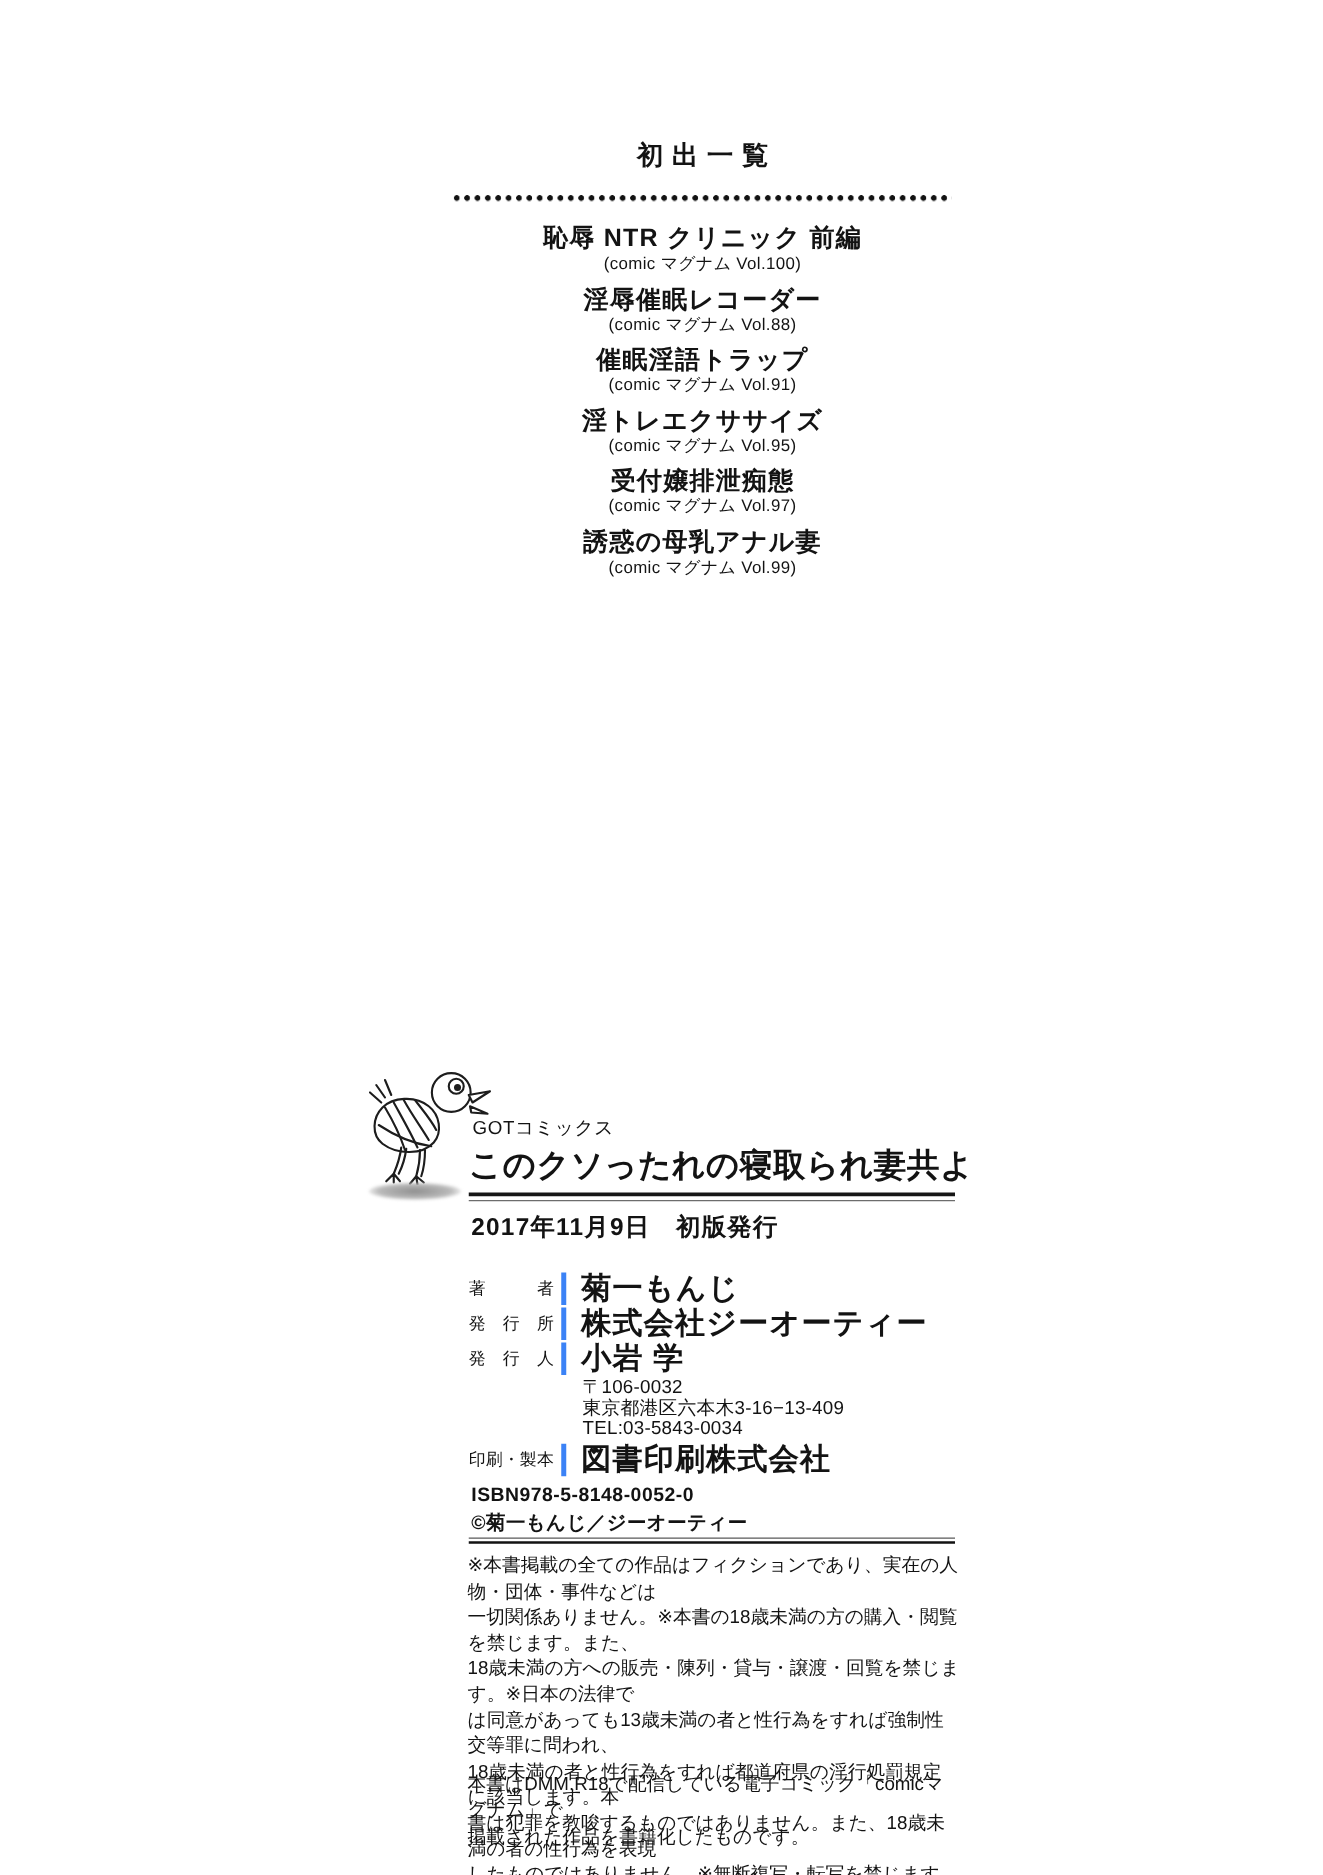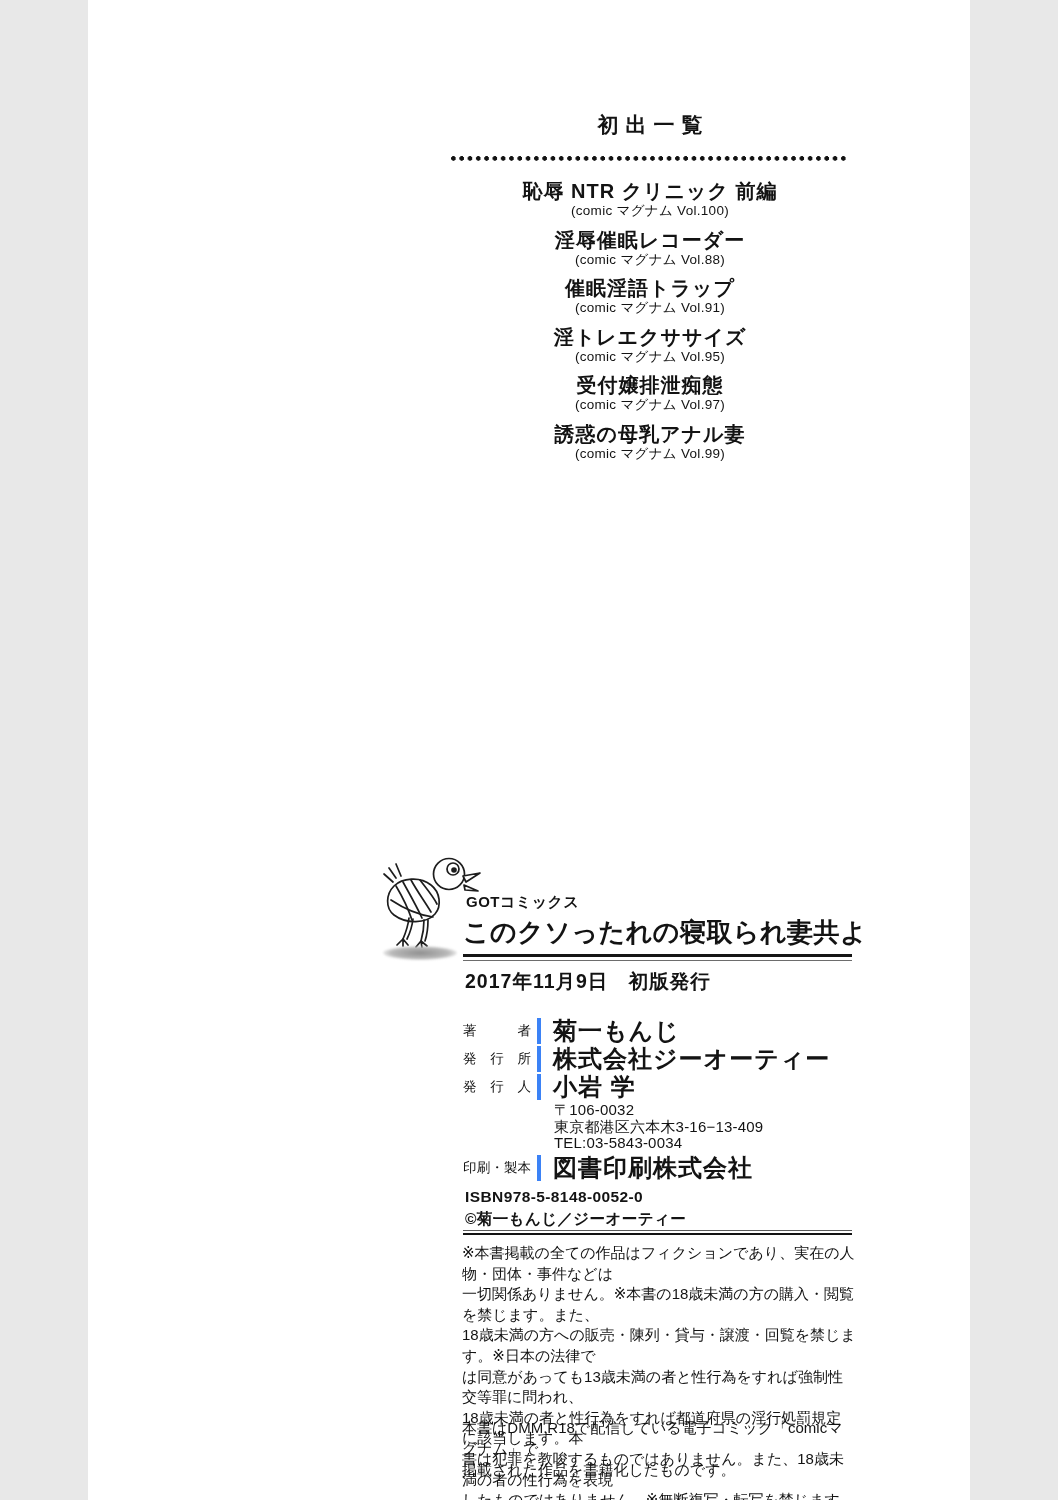--- a/index.html
+++ b/index.html
@@ -1,18 +1,18 @@
 <!DOCTYPE html>
 <html><head>
 <meta charset="utf-8">
 <style>
   html,body{margin:0;padding:0;background:#e8e8e8;}
   .page{
     position:relative;
-    width:882px;height:1500px;
+    width:1058px;height:1500px;
     background:#ffffff;
     margin:0 auto;
     overflow:hidden;
     font-family:"Liberation Sans","DejaVu Sans",sans-serif;
     color:#131313;
   }
   
   .top-block{position:absolute;left:363px;top:112px;width:398px;text-align:center;}
   .list-heading{
     font-size:21px;font-weight:700;letter-spacing:7px;text-indent:7px;
@@ -28,21 +28,21 @@
   .work-title{font-size:20px;font-weight:700;line-height:24px;letter-spacing:1px;text-align:center;}
   .work-source{font-size:13.5px;font-weight:400;line-height:16.5px;letter-spacing:.3px;}
 
   
   .bird-logo{position:absolute;left:291px;top:852px;}
   .bird-shadow{
     position:absolute;left:295px;top:946px;width:74px;height:14px;border-radius:50%;
     background:radial-gradient(ellipse at center,#8f8f8f 0%,#b9b9b9 55%,rgba(255,255,255,0) 78%);
     filter:blur(1.2px);
   }
-  .got-label{position:absolute;left:378px;top:893px;font-size:15px;font-weight:700;letter-spacing:.5px;}
+  .got-label{position:absolute;left:378px;top:893px;font-size:15px;font-weight:400;letter-spacing:.5px;}
   .book-title{
     position:absolute;left:375px;top:915px;width:388px;
     font-size:26px;font-weight:700;letter-spacing:.5px;white-space:nowrap;
   }
   .title-rule{
     position:absolute;left:375px;top:954px;width:389px;height:3px;
     border-top:3px solid #161616;border-bottom:1.5px solid #6d6d6d;
   }
   .edition-line{position:absolute;left:377px;top:968px;font-size:19.5px;font-weight:700;letter-spacing:1px;}
 

